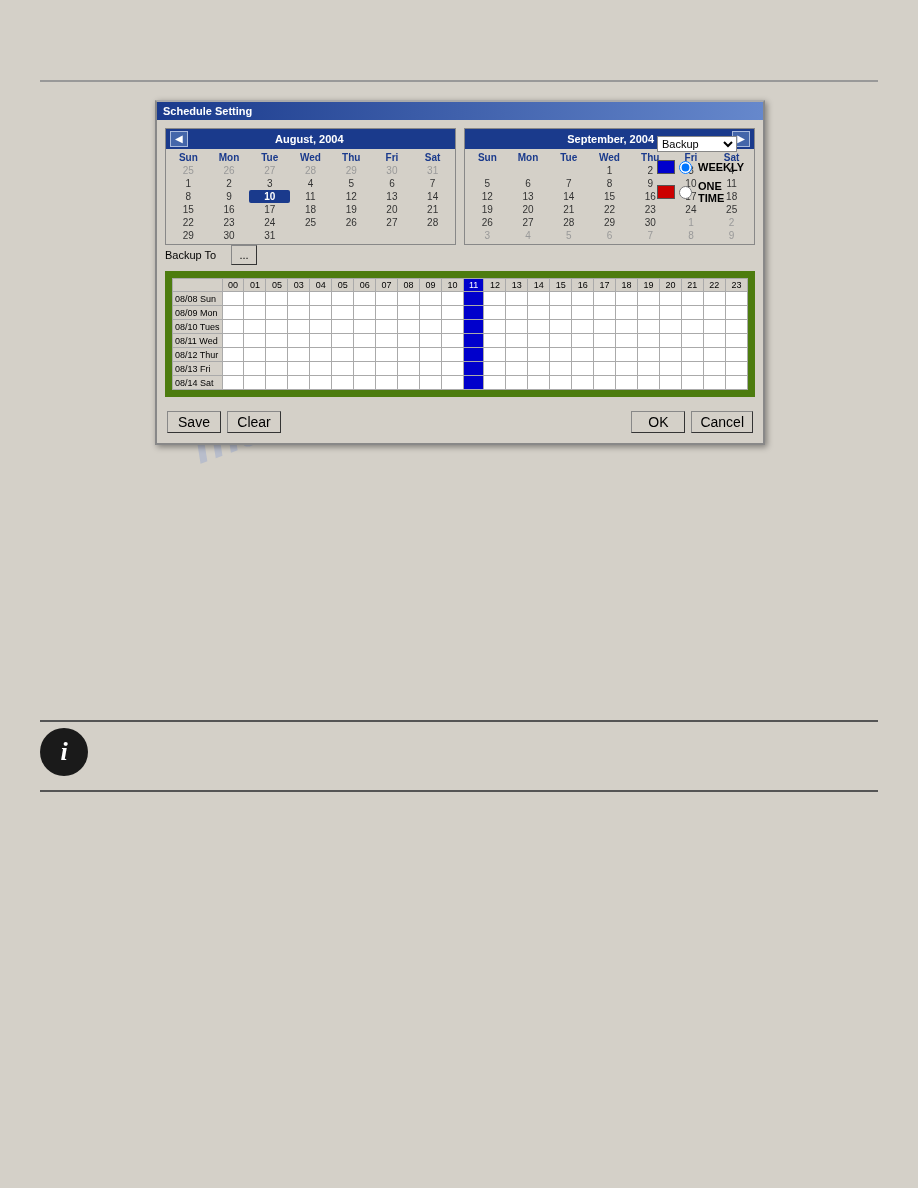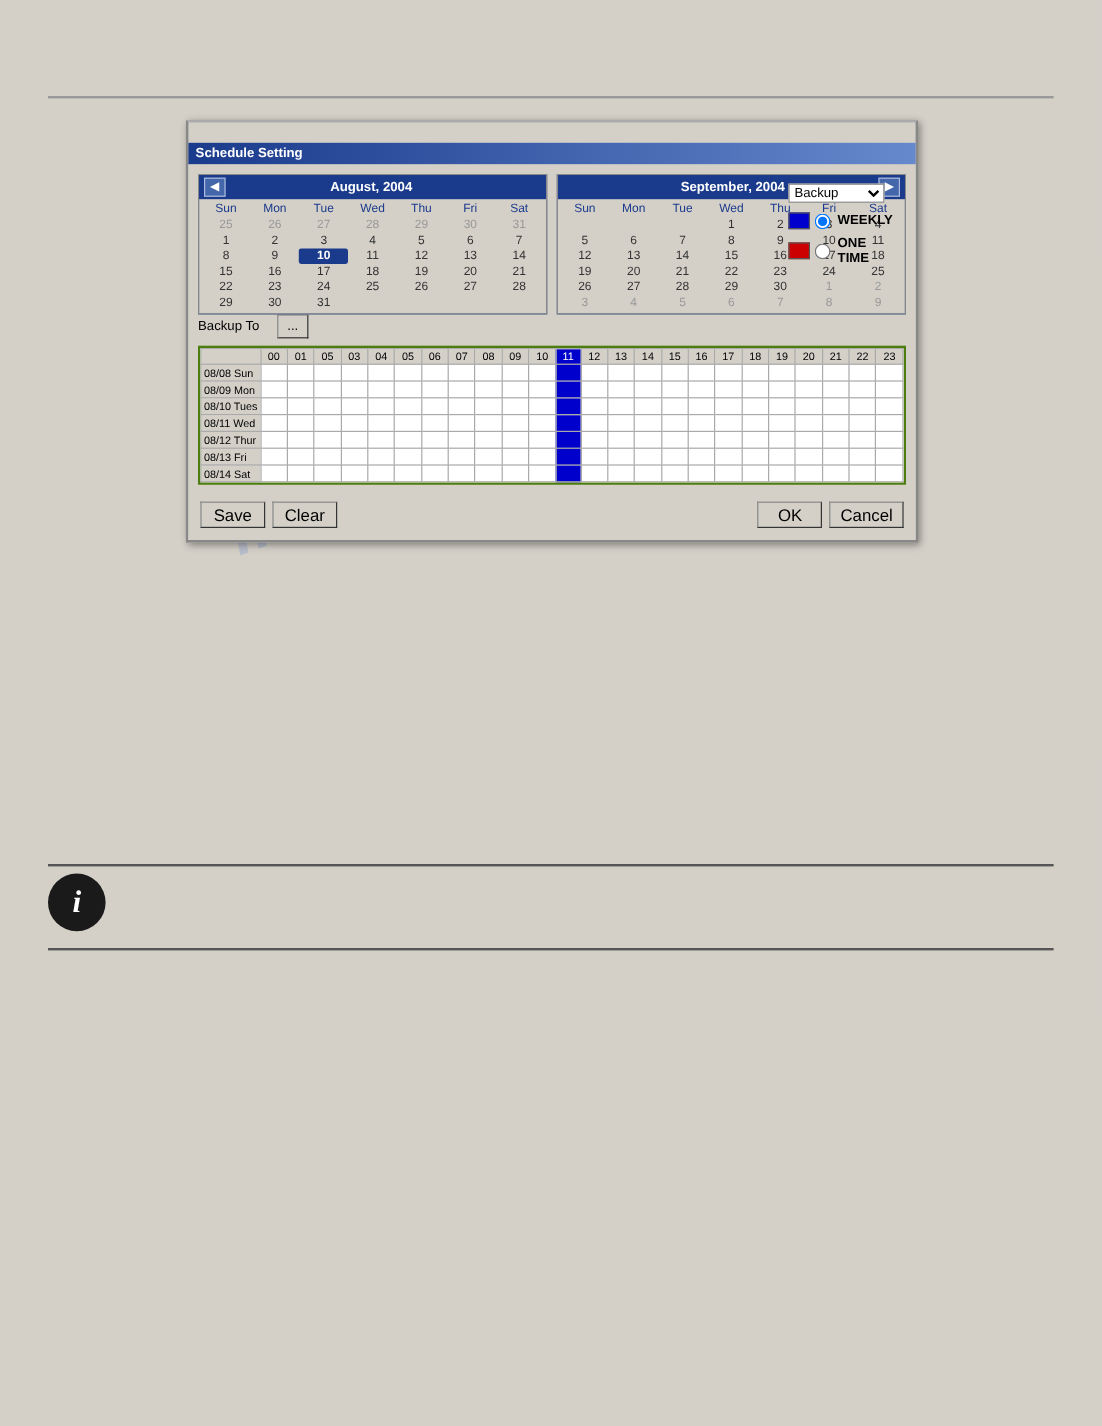--- a/index.html
+++ b/index.html
@@ -42,21 +42,20 @@
     }
 
     .dialog-titlebar {
       background: linear-gradient(to right, #1a3a8c, #6688cc);
       color: white;
       padding: 3px 6px;
       font-size: 11px;
       font-weight: bold;
       display: flex;
       align-items: center;
-      margin-top: 17px;
     }
 
     .dialog-body {
       padding: 8px;
       background: #d4d0c8;
     }
 
     .calendar {
       background: #1a3a8c;
       border: 1px solid #888;
@@ -92,21 +91,21 @@
 
     .cal-days-row {
       display: grid;
       grid-template-columns: repeat(7, 1fr);
       text-align: center;
     }
 
     .cal-day-header {
       color: #1a3a8c;
       font-size: 10px;
-      font-weight: normal;
+      font-weight: bold;
       padding: 1px 0;
     }
 
     .cal-cell {
       text-align: center;
       font-size: 10px;
       color: #333;
       padding: 1px 0;
       cursor: default;
     }
@@ -191,21 +190,21 @@
       width: 26px;
       height: 20px;
       font-size: 11px;
       background: #d4d0c8;
       border: 1px outset #888;
       cursor: pointer;
     }
 
     
     .schedule-grid-wrapper {
-      border: 2px solid #4d7c0f;
+      border: 7px solid #4d7c0f;
       background: white;
       overflow: hidden;
     }
 
     .schedule-grid {
       width: 100%;
       border-collapse: collapse;
       font-size: 9px;
     }
 

